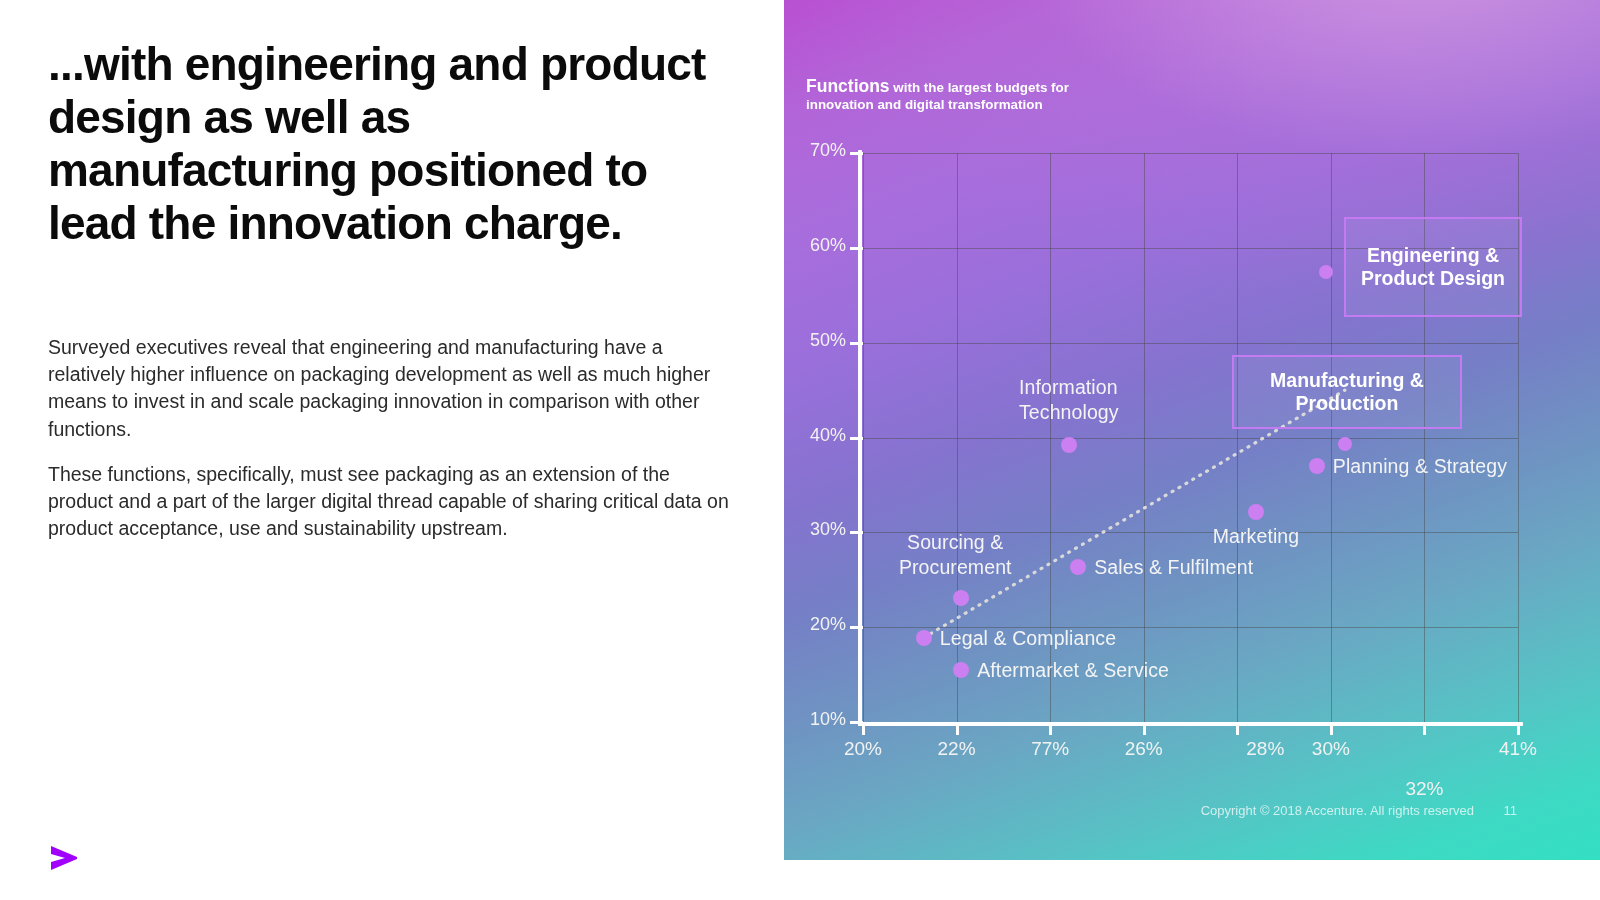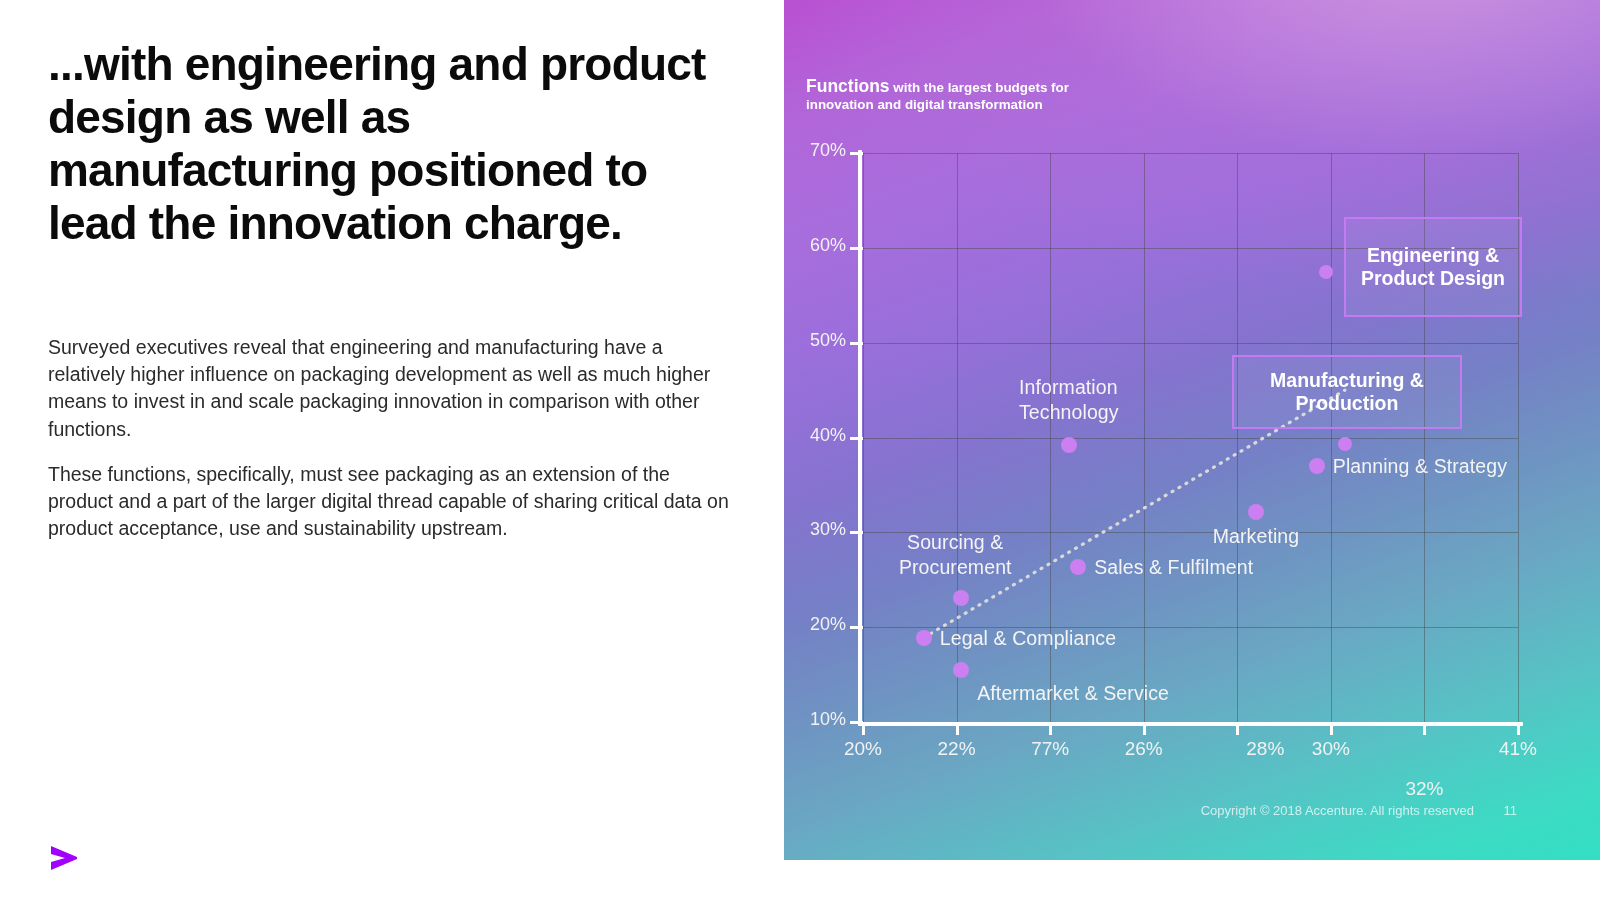--- a/index.html
+++ b/index.html
@@ -231,21 +231,21 @@
     <div class="dot" style="left: 472px; top: 512.418px; width: 16px; height: 16px; background: rgb(204, 127, 240);"></div>
     <div class="pt-label" style="top: 524.418px; left: 472px; transform: translateX(-50%); text-align: center;">Marketing</div>
     <div class="dot" style="left: 294.214px; top: 567.422px; width: 16px; height: 16px; background: rgb(204, 127, 240);"></div>
     <div class="pt-label" style="top: 555.422px; left: 310.214px;">Sales &amp; Fulfilment</div>
     <div class="dot" style="left: 177.25px; top: 597.768px; width: 16px; height: 16px; background: rgb(204, 127, 240);"></div>
     <div class="pt-label" style="top: 529.768px; left: 171.25px; transform: translateX(-50%); text-align: center;">Sourcing &amp;
 Procurement</div>
     <div class="dot" style="left: 139.821px; top: 637.598px; width: 16px; height: 16px; background: rgb(204, 127, 240);"></div>
     <div class="pt-label" style="top: 625.598px; left: 155.821px;">Legal &amp; Compliance</div>
     <div class="dot" style="left: 177.25px; top: 669.842px; width: 16px; height: 16px; background: rgb(204, 127, 240);"></div>
-    <div class="pt-label" style="top: 657.842px; left: 193.25px; margin-top: 23px;">Aftermarket &amp; Service</div>
+    <div class="pt-label" style="top: 657.842px; left: 193.25px;">Aftermarket &amp; Service</div>
     <div class="callout" style="left: 560px; top: 217px; width: 178px; height: 100px;">
       <span style="white-space: pre;">Engineering &amp;
 Product Design</span>
     </div>
     <div class="callout" style="left: 448px; top: 355px; width: 230px; height: 74px;">
       <span style="white-space: pre;">Manufacturing &amp;
 Production</span>
     </div>
   </div>
 

